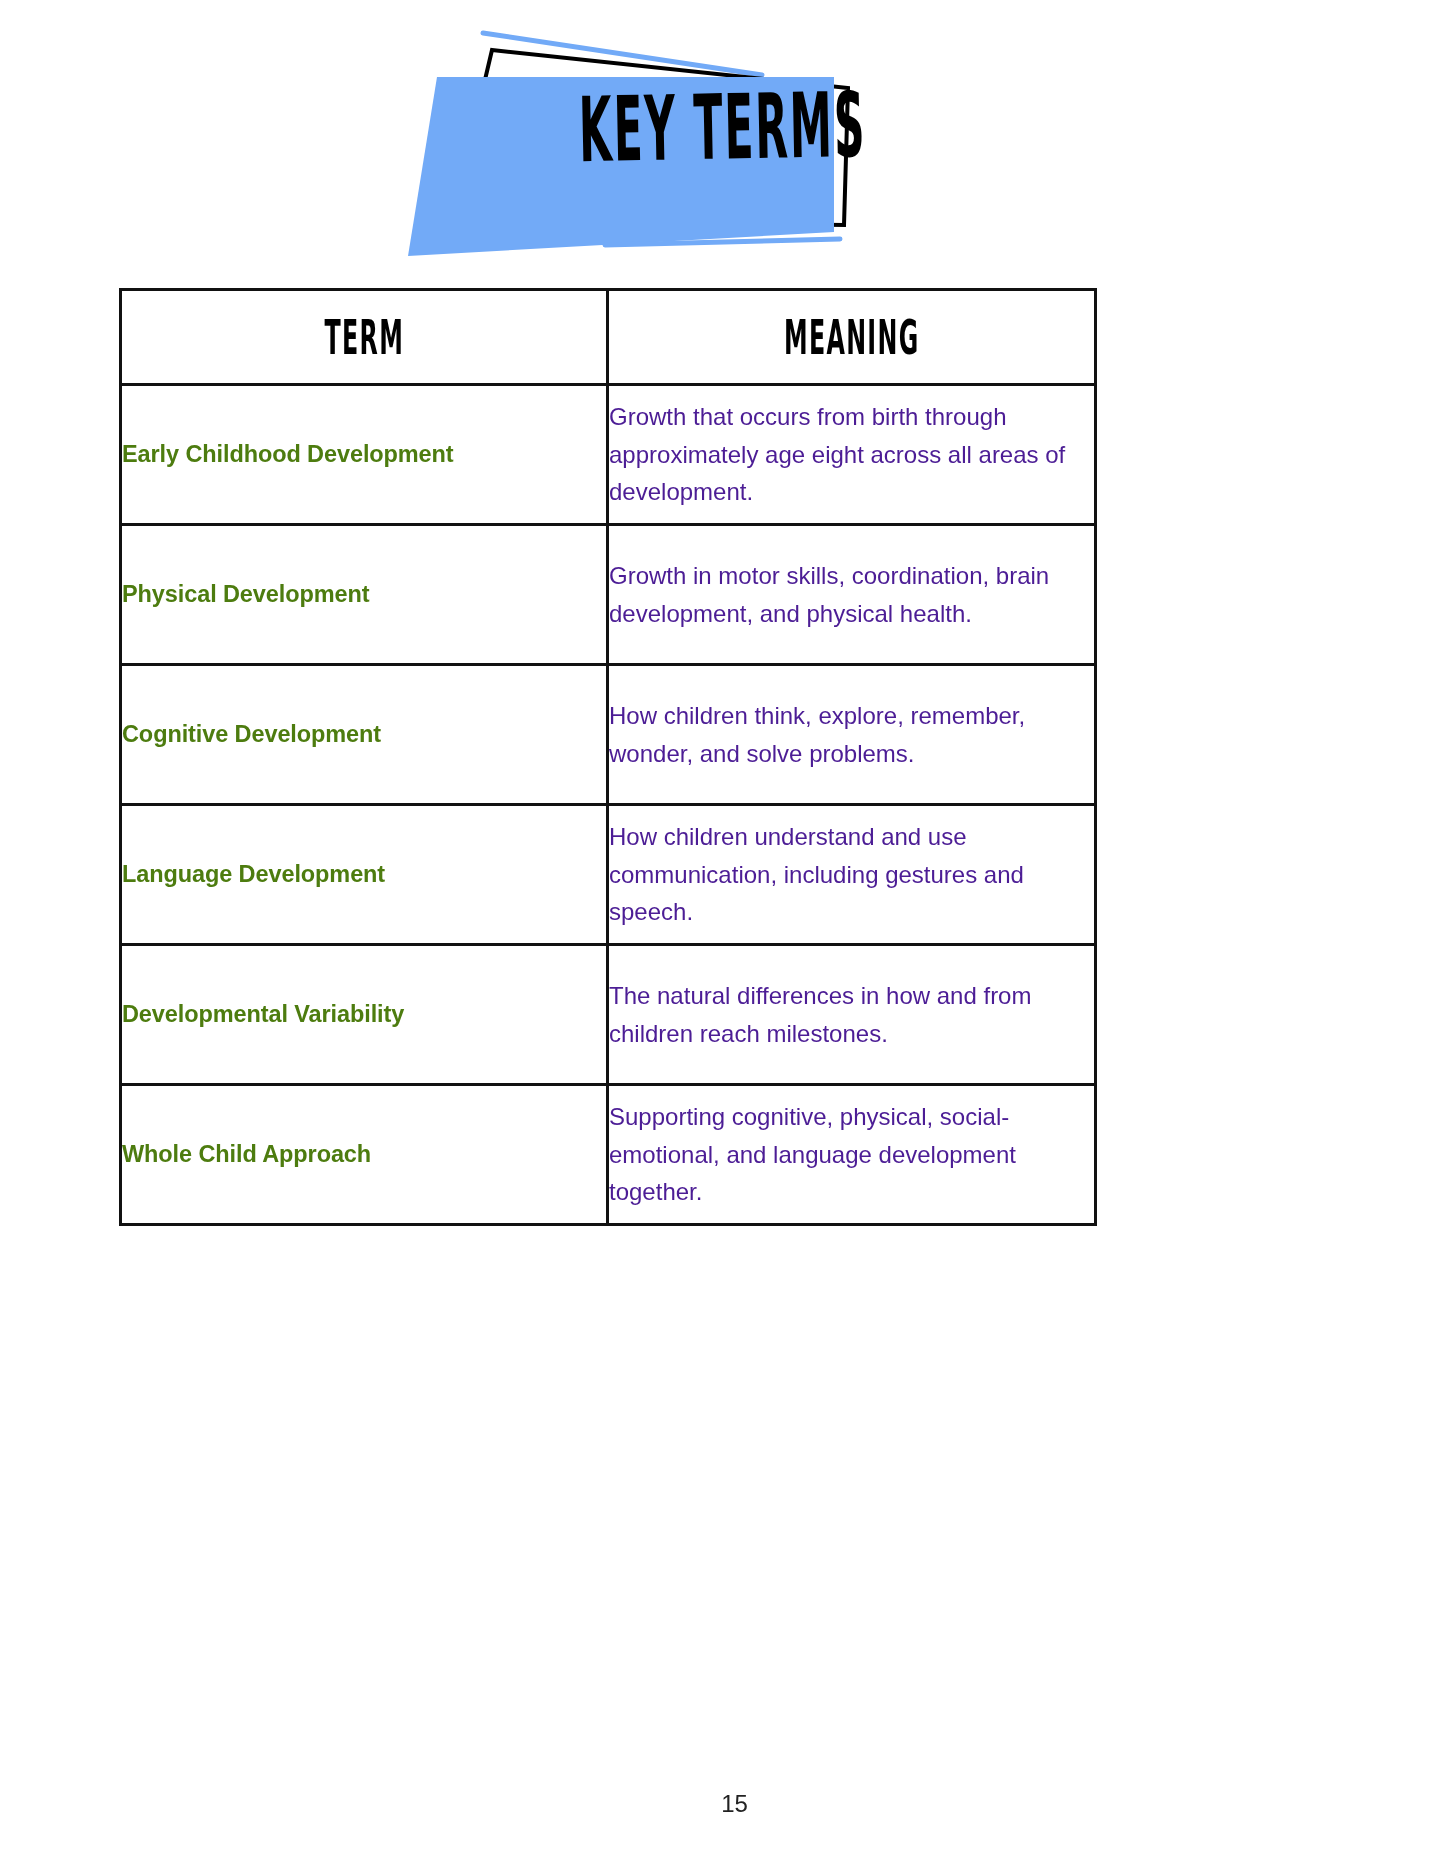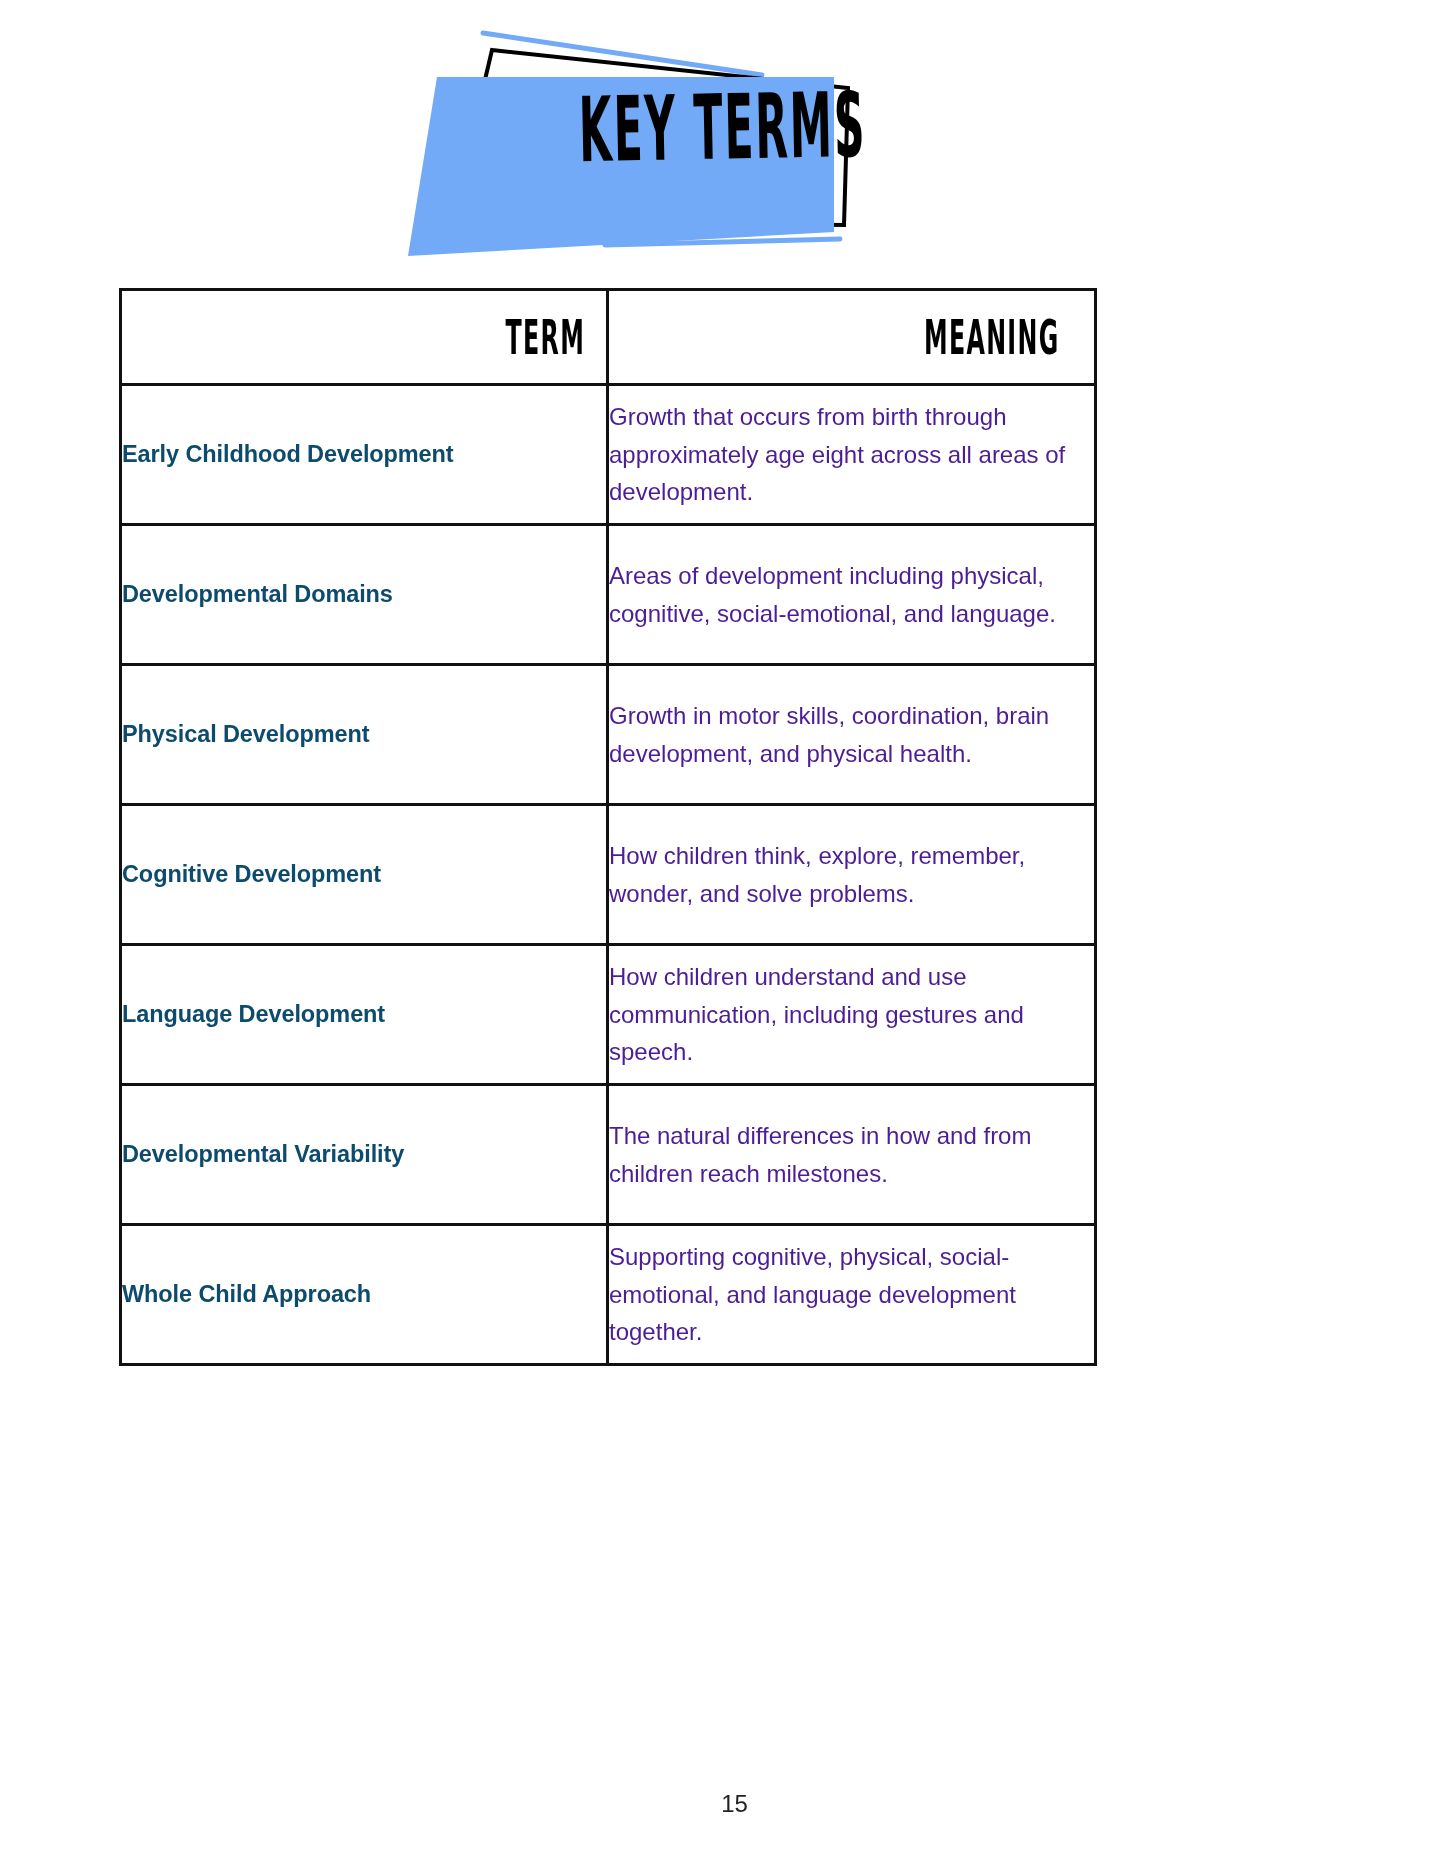--- a/index.html
+++ b/index.html
@@ -61,41 +61,41 @@
   .kt-table td, .kt-table th {
     border: 3px solid #111111;
     vertical-align: middle;
     padding: 0;
   }
   .col-term   { width: 487px; }
   .col-mean   { width: 488px; }
 
   thead th {
     height: 95px;
-    text-align: right;
+    text-align: center;
     vertical-align: middle;
   }
   .hdr-txt {
     font-family: "Liberation Sans Narrow", "DejaVu Sans Condensed", "Liberation Sans", sans-serif;
     font-size: 40px;
     font-weight: 700;
     letter-spacing: 2px;
     color: #000;
     display: inline-block;
     transform: scaleX(0.66) scaleY(1.22);
     white-space: nowrap;
   }
 
   tbody tr { height: 140px; }
   .term-cell {
     padding: 14px 20px 14px 18px;
     font-size: 23.5px;
     font-weight: 700;
     letter-spacing: -0.1px;
-    color: #0c4a6e;
+    color: #4d7c0f;
     line-height: 1.3;
   }
   .mean-cell {
     padding: 16px 16px 16px 14px;
     font-size: 24px;
     font-weight: 400;
     color: #4c1d95;
     line-height: 1.58;
     vertical-align: middle;
   }
@@ -138,24 +138,20 @@
       <th><span class="hdr-txt">TERM</span></th>
       <th><span class="hdr-txt">MEANING</span></th>
     </tr>
   </thead>
   <tbody>
     <tr>
       <td class="term-cell">Early Childhood Development</td>
       <td class="mean-cell">Growth that occurs from birth through approximately age eight across all areas of development.</td>
     </tr>
     <tr>
-      <td class="term-cell">Developmental Domains</td>
-      <td class="mean-cell">Areas of development including physical, cognitive, social-emotional, and language.</td>
-    </tr>
-    <tr>
       <td class="term-cell">Physical Development</td>
       <td class="mean-cell">Growth in motor skills, coordination, brain development, and physical health.</td>
     </tr>
     <tr>
       <td class="term-cell">Cognitive Development</td>
       <td class="mean-cell">How children think, explore, remember, wonder, and solve problems.</td>
     </tr>
     <tr>
       <td class="term-cell">Language Development</td>
       <td class="mean-cell">How children understand and use communication, including gestures and speech.</td>

